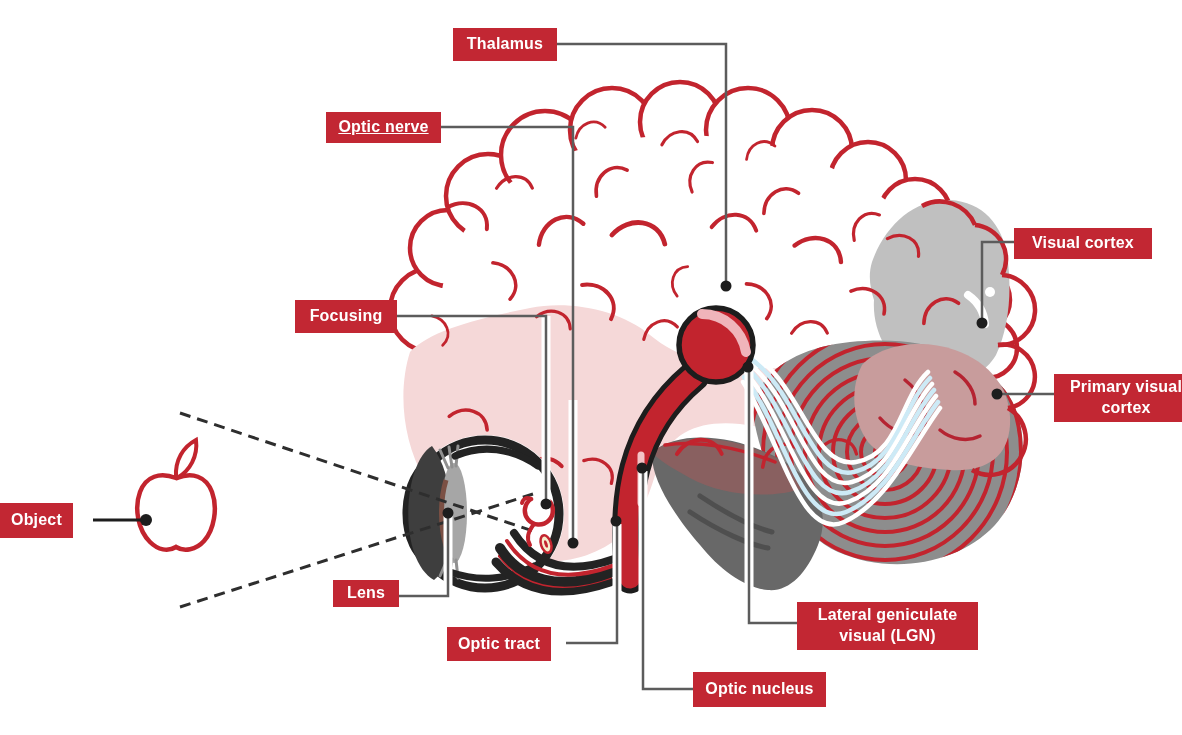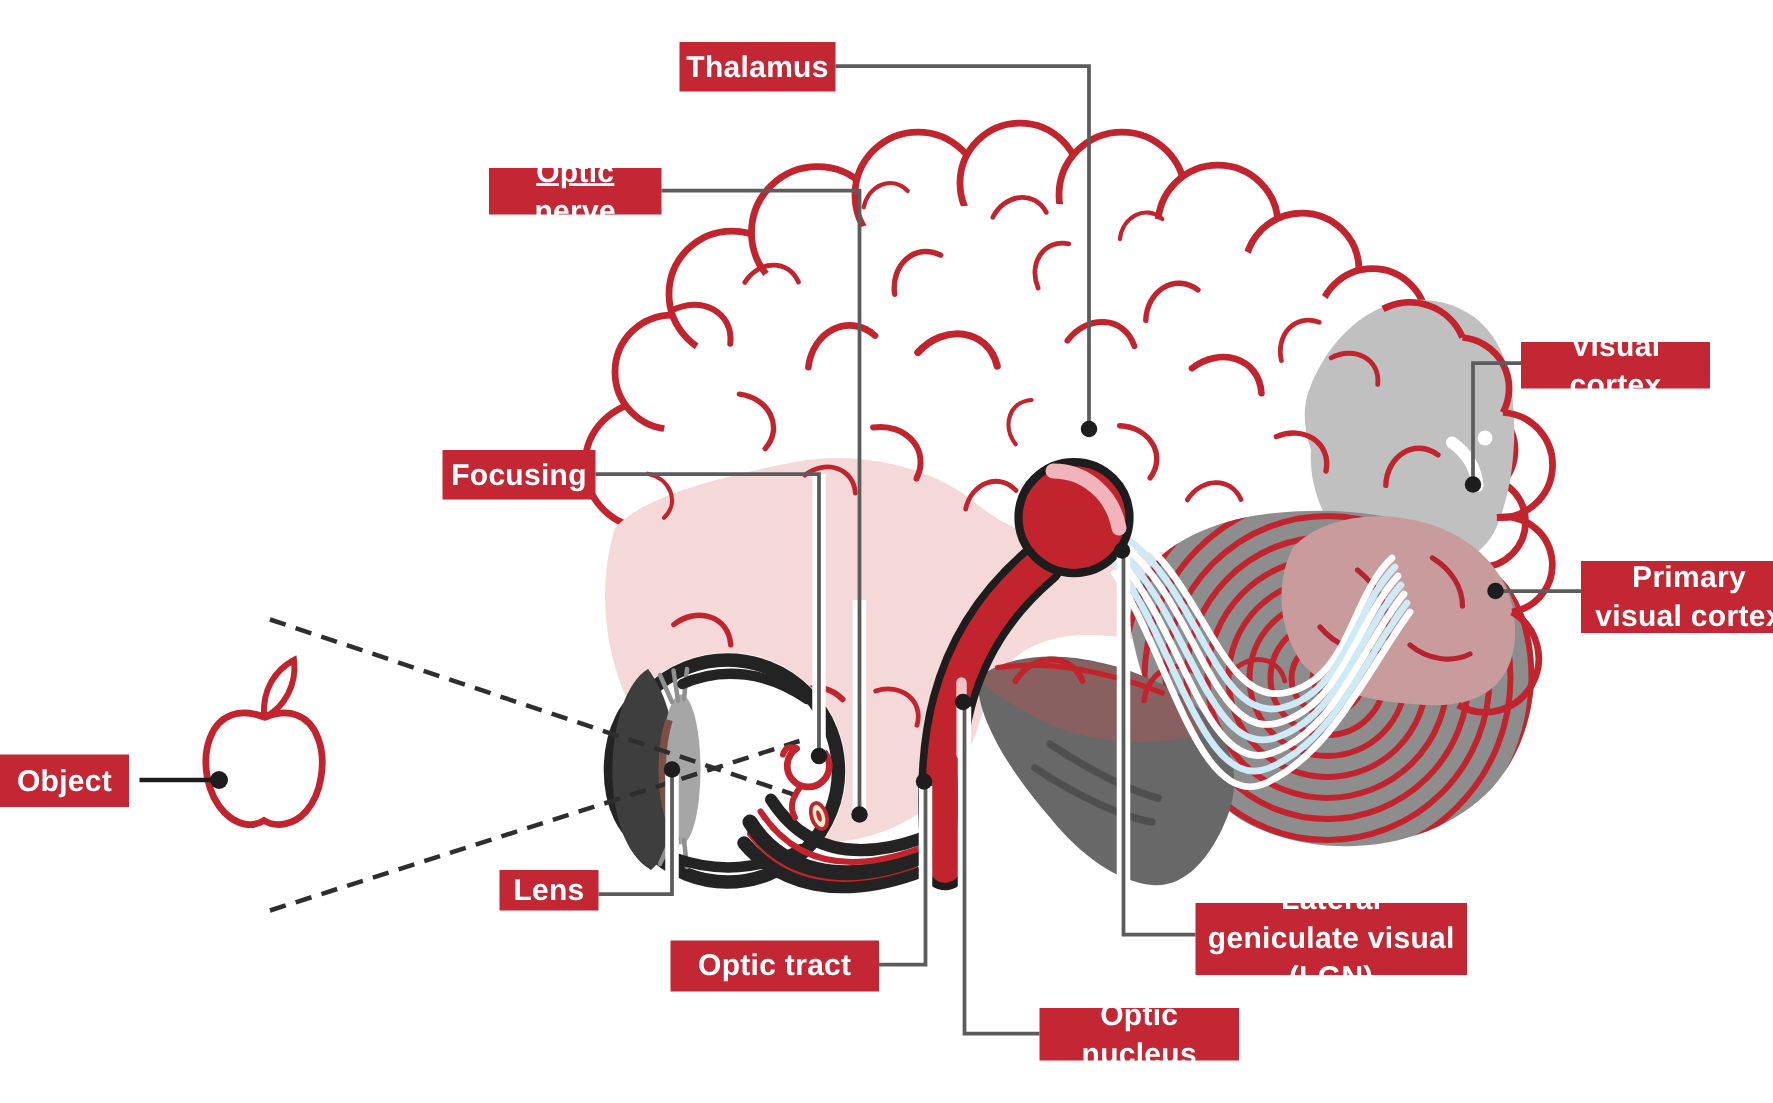--- a/index.html
+++ b/index.html
@@ -7,21 +7,21 @@
     --leader:#5c5c5c; --leader-dark:#1d1d1d;
     --pink:#f5d8d8; --mauve:#c89c9c; --occ:#c0c0c0;
     --cere:#8d8d8d; --stem:#686868; --fibb:#cdeaf6; --hl:#f2bac0;
   }
   html,body{margin:0;padding:0;background:#fff;}
   #stage{position:relative;width:1182px;height:735px;background:#fff;overflow:hidden;
          font-family:"Liberation Sans",sans-serif;}
   #art{position:absolute;left:0;top:0;}
   .label{position:absolute;background:var(--label-bg);color:var(--label-tx);
          display:flex;align-items:center;justify-content:center;text-align:center;
-         font-size:20px;font-weight:600;letter-spacing:.2px;line-height:1.3;
+         font-size:16px;font-weight:600;letter-spacing:.2px;line-height:1.3;
          box-sizing:border-box;padding:4px 8px;}
   svg .ln{stroke:var(--leader);stroke-width:2.5;fill:none;}
   svg .cs{stroke:#ffffff;stroke-width:9;fill:none;}
   svg .dot{fill:var(--leader-dark);}
 </style>
 </head>
 <body>
 
 <div id="stage">
 
@@ -256,21 +256,21 @@
       <circle class="dot" cx="616" cy="521" r="5.5"></circle>
       <circle class="dot" cx="642" cy="468" r="5.5"></circle>
       <circle class="dot" cx="748" cy="367" r="5.5"></circle>
     </g>
   </g>
 </svg>
 
 <div class="label" style="left:453px;top:28px;width:104px;height:33px;">Thalamus</div>
 <div class="label" style="left:326px;top:112px;width:115px;height:31px;text-decoration:underline;">Optic nerve</div>
 <div class="label" style="left:295px;top:300px;width:102px;height:33px;text-align:right;">Focusing</div>
-<div class="label" style="left:1014px;top:228px;width:126px;height:31px;">Visual cortex</div>
+<div class="label" style="left:1014px;top:228px;width:138px;height:31px;">Visual cortex</div>
 <div class="label" style="left:1054px;top:374px;width:144px;height:48px;">Primary visual cortex</div>
-<div class="label" style="left:0px;top:503px;width:86px;height:35px;">Object</div>
+<div class="label" style="left:0px;top:503px;width:73px;height:35px;">Object</div>
 <div class="label" style="left:333px;top:580px;width:66px;height:27px;">Lens</div>
-<div class="label" style="left:447px;top:627px;width:139px;height:34px;text-align:right;">Optic tract</div>
+<div class="label" style="left:447px;top:627px;width:104px;height:34px;text-align:right;">Optic tract</div>
 <div class="label" style="left:693px;top:672px;width:133px;height:35px;">Optic nucleus</div>
 <div class="label" style="left:797px;top:602px;width:181px;height:48px;">Lateral geniculate visual (LGN)</div>
 
 </div>
 
 </body></html>

